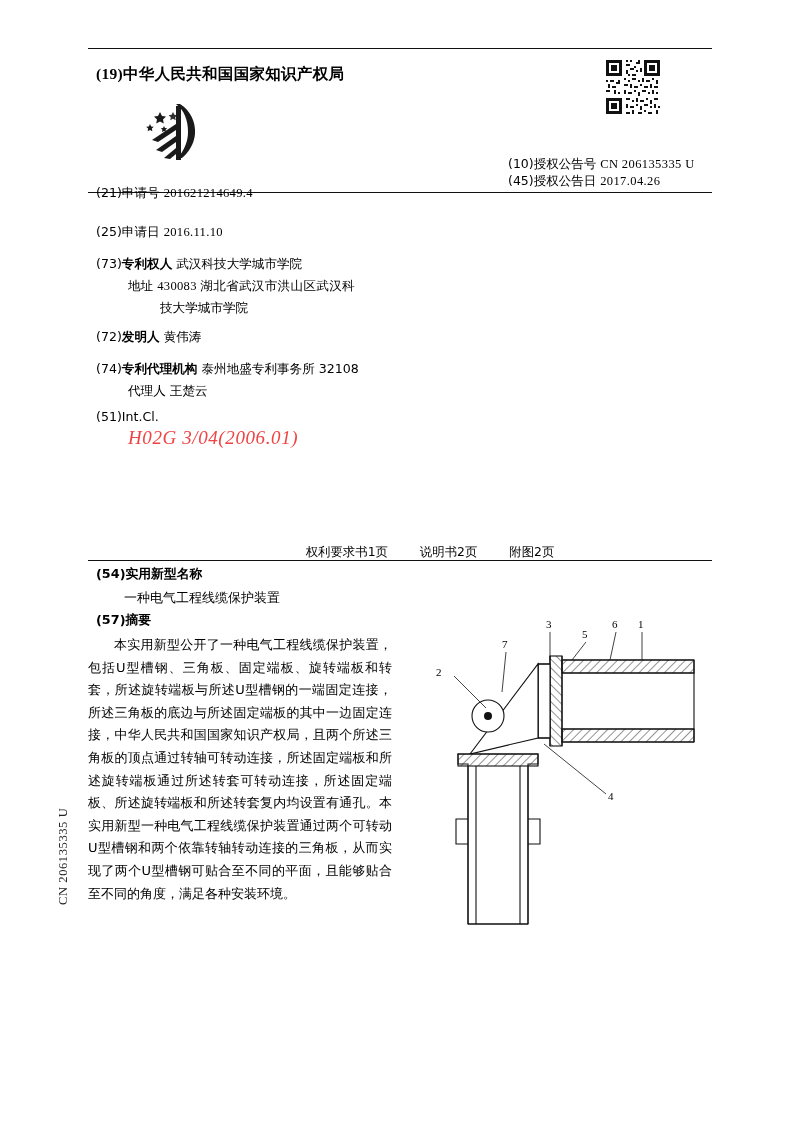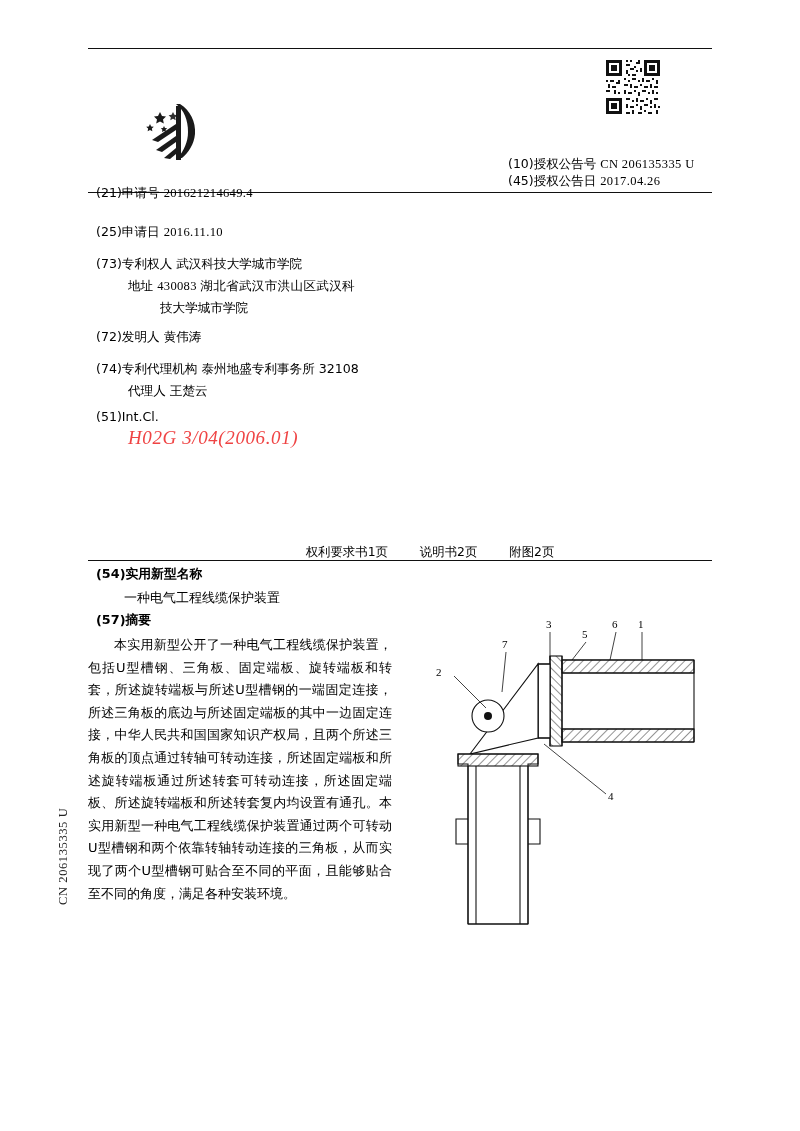--- a/index.html
+++ b/index.html
@@ -104,21 +104,21 @@
     position: absolute;
     font-family: "DejaVu Sans", sans-serif;
     font-size: 12.6px;
     color: #000;
     white-space: nowrap;
   }
   .field .serif {
     font-family: "Liberation Serif", serif;
     letter-spacing: 0.3px;
   }
-  .field .bold { font-weight: 400; }
+  .field .bold { font-weight: 700; }
   .intcl-code {
     position: absolute;
     font-family: "Liberation Serif", serif;
     font-style: italic;
     font-size: 19px;
     letter-spacing: 0.6px;
     color: #ef4444;
   }
   .counts {
     position: absolute;
@@ -168,20 +168,23 @@
 </style>
 </head>
 <body>
 
 <div class="page">
 
   <div class="side-code">CN 206135335 U</div>
 
   <div class="frame-top"></div>
 
+  <div class="office-line">
+    <span class="num">(19)</span><span>中华人民共和国国家知识产权局</span>
+  </div>
 
   <div class="emblem">
     <svg viewBox="0 0 86 64" width="86" height="64">
       <g fill="#1a1a1a">
         <path d="M40 4 C50 10 56 22 55 34 C54 44 49 52 42 58 L38 58 C44 50 48 42 48 32 C48 20 44 10 36 4 Z"></path>
         <path d="M36 6 L41 6 L41 60 L36 60 Z"></path>
         <path d="M12 40 L36 24 L36 30 L18 42 Z"></path>
         <path d="M16 50 L36 36 L36 42 L22 52 Z"></path>
         <path d="M24 58 L36 48 L36 54 L30 59 Z"></path>
         <path d="M20 12 l2 4 4 .6 -3 2.8 .8 4.2 -3.8-2 -3.8 2 .8-4.2 -3-2.8 4-.6z"></path>

